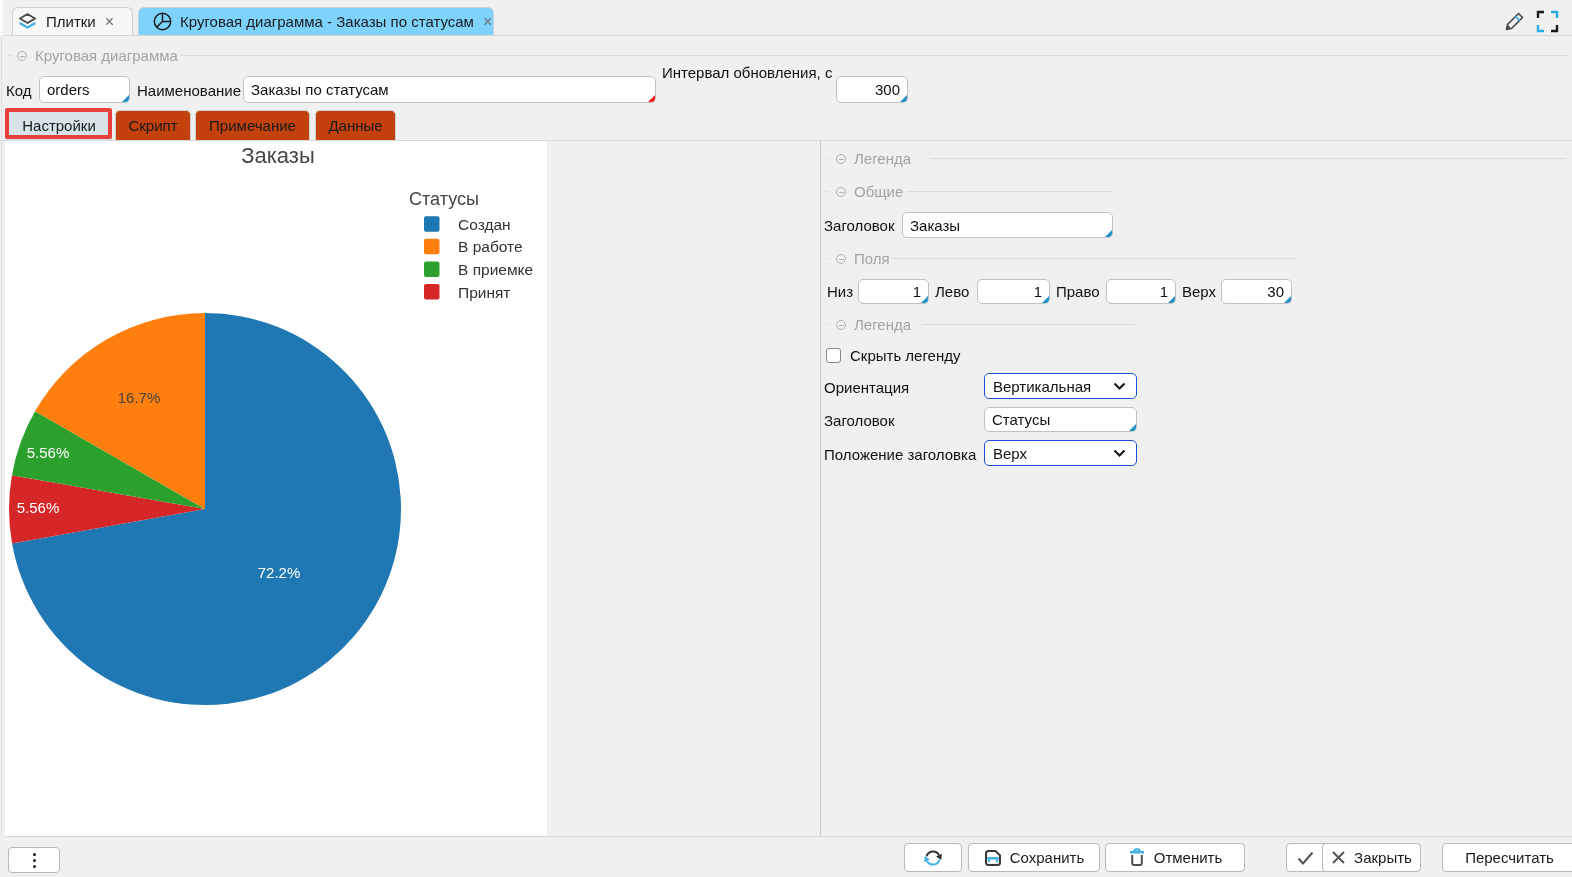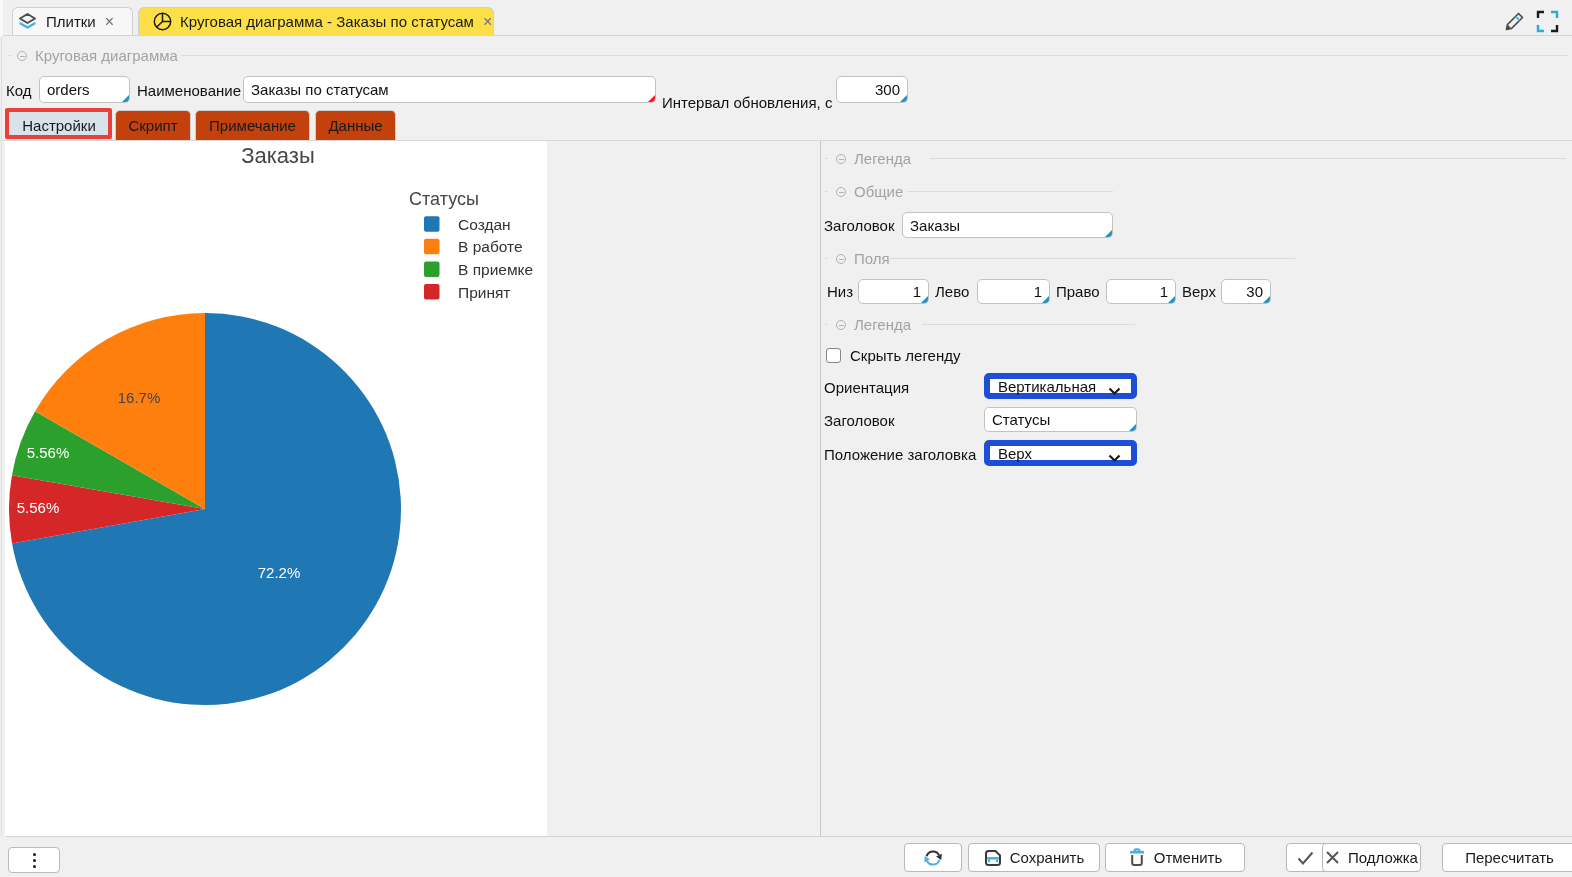--- a/index.html
+++ b/index.html
@@ -25,42 +25,42 @@
 
 .mtab{position:absolute;top:110px;height:30px;border:1px solid #cfcfcf;border-bottom:none;
 border-radius:5px 5px 0 0;display:flex;align-items:center;justify-content:center;
 font-size:15px;color:#1a1a1a;background:#c2410c}
 #redbox{position:absolute;left:5px;top:108px;width:107px;height:31px;border:4px solid #e8413c;border-radius:2px;z-index:30}
 
 #content{position:absolute;left:0;top:140px;width:1572px;height:696px;background:#f0f0f0;border-top:1px solid #d9d9d9}
 #chartpanel{position:absolute;left:5px;top:0px;width:542px;height:695px;background:#fff}
 #vdiv{position:absolute;left:820px;top:0;width:1px;height:695px;background:#c9c9c9}
 
-.sel{position:absolute;background:#fff;border:6px solid #1d4ed8;border-radius:5px;
+.sel{position:absolute;background:#fff;border:1px solid #1d4ed8;border-radius:5px;
 font-size:15px;color:#111;display:flex;align-items:center;padding:0 8px}
 .chk{position:absolute;width:15px;height:15px;background:#fff;border:1.5px solid #868686;border-radius:3px}
 
 #botbar{position:absolute;left:0;top:836px;width:1572px;height:41px;background:#f0f0f0}
 #botline{position:absolute;left:6px;top:0;width:1566px;height:1px;background:#d5d5d5}
 #leftedge{position:absolute;left:1px;top:36px;width:1px;height:841px;background:#dedede}
 .btn{position:absolute;top:7px;height:29px;background:#fff;border:1px solid #b9b9b9;border-radius:4px;
 display:flex;align-items:center;justify-content:center;font-size:15px;color:#1a1a1a;gap:8px}
 </style></head>
 <body>
 <div id="topbar">
   <div style="position:absolute;left:0;top:0;width:3px;height:36px;background:#fafafa"></div>
   <div class="dtab" style="left:12px;width:121px;padding-left:4px">
     <svg width="21" height="21" viewBox="0 0 21 21" style="margin-right:8px">
       <path d="M10.5 3 L18 7.5 L10.5 12 L3 7.5 Z" fill="none" stroke="#4d4d4d" stroke-width="2" stroke-linejoin="round"></path>
       <path d="M3.5 12.5 L10.5 16.5 L17.5 12.5" fill="none" stroke="#45b1e4" stroke-width="2.4" stroke-linecap="round" stroke-linejoin="round"></path>
     </svg>
     <span>Плитки</span>
       <span class="x">×</span>
   </div>
-  <div class="dtab" style="left:138px;width:356px;background:#fde047;border-color:#c5d2d7;padding-left:14px">
+  <div class="dtab" style="left:138px;width:356px;background:#7dd3fc;border-color:#c5d2d7;padding-left:14px">
     <svg width="19" height="19" viewBox="0 0 19 19" style="margin-right:8px">
       <circle cx="9.5" cy="9.5" r="8.2" fill="none" stroke="#1a1a1a" stroke-width="1.5"></circle>
       <path d="M9.5 9.5 L9.5 1.3 M9.5 9.5 L17.7 9.5 M9.5 9.5 L3.6 15.2" fill="none" stroke="#1a1a1a" stroke-width="1.5"></path>
     </svg>
     <span>Круговая диаграмма - Заказы по статусам</span>
       <span class="x">×</span>
   </div>
   <svg class="abs" style="left:1502px;top:9px" width="25" height="25" viewBox="0 0 25 25">
     <path d="M4.5 20.5 L5.5 15.5 L16.5 4.5 L20.5 8.5 L9.5 19.5 Z" fill="none" stroke="#4d4d4d" stroke-width="1.7" stroke-linejoin="round"></path>
     <path d="M13.6 7.4 L17.6 11.4" stroke="#45b1e4" stroke-width="1.8"></path>
@@ -78,21 +78,21 @@
   <div class="ghead" style="left:17px;top:48px">
     <span class="gico"></span>
       <span>Круговая диаграмма</span>
   </div>
   <div class="gline" style="left:181px;top:55px;width:1387px"></div>
 
   <div class="lbl" style="left:6px;top:82px">Код</div>
   <div class="inp" style="left:39px;top:76px;width:91px;height:27px">orders<span class="tri"></span></div>
   <div class="lbl" style="left:137px;top:82px">Наименование</div>
   <div class="inp" style="left:243px;top:76px;width:413px;height:27px">Заказы по статусам<span class="tri red"></span></div>
-  <div class="lbl" style="left:662px;top:94px">Интервал обновления, с</div>
+  <div class="lbl" style="left:662px;top:64px">Интервал обновления, с</div>
   <div class="inp r" style="left:836px;top:76px;width:72px;height:27px">300<span class="tri"></span></div>
 
   <div class="mtab" style="left:6px;width:106px;background:#d7e3e8;border-color:#c5d2d7">Настройки</div>
   <div class="mtab" style="left:115px;width:76px">Скрипт</div>
   <div class="mtab" style="left:195px;width:115px">Примечание</div>
   <div class="mtab" style="left:315px;width:81px">Данные</div>
   <div id="redbox"></div>
 </div>
 <div id="content">
   <div id="chartpanel">
@@ -145,21 +145,21 @@
       </div>
     <div class="gline" style="left:888px;top:117px;width:407px"></div>
 
     <div class="lbl" style="left:827px;top:142px">Низ</div>
     <div class="inp r" style="left:858px;top:138px;width:71px;height:25px">1<span class="tri"></span></div>
     <div class="lbl" style="left:935px;top:142px">Лево</div>
     <div class="inp r" style="left:977px;top:138px;width:73px;height:25px">1<span class="tri"></span></div>
     <div class="lbl" style="left:1056px;top:142px">Право</div>
     <div class="inp r" style="left:1106px;top:138px;width:70px;height:25px">1<span class="tri"></span></div>
     <div class="lbl" style="left:1182px;top:142px">Верх</div>
-    <div class="inp r" style="left:1221px;top:138px;width:50px;height:25px">30<span class="tri"></span></div>
+    <div class="inp r" style="left:1221px;top:138px;width:71px;height:25px">30<span class="tri"></span></div>
 
     <div class="gline" style="left:825px;top:183px;width:3px"></div>
     <div class="ghead" style="left:836px;top:176px">
         <span class="gico"></span>
         <span>Легенда</span>
       </div>
     <div class="gline" style="left:922px;top:183px;width:213px"></div>
 
     <div class="chk" style="left:826px;top:207px"></div>
     <div class="lbl" style="left:850px;top:206px">Скрыть легенду</div>
@@ -215,18 +215,18 @@
   <div class="btn" style="left:1286px;width:67px">
     <svg width="17" height="14" viewBox="0 0 17 14">
         <path d="M1.5 7.5 L6 12.5 L15.5 1.5" fill="none" stroke="#555" stroke-width="2"></path>
       </svg>
     <span>ОК</span>
   </div>
   <div class="btn" style="left:1322px;width:99px">
     <svg width="15" height="15" viewBox="0 0 15 15">
         <path d="M2 2 L13 13 M13 2 L2 13" fill="none" stroke="#555" stroke-width="2"></path>
       </svg>
-    <span>Подложка</span>
+    <span>Закрыть</span>
   </div>
   <div class="btn" style="left:1442px;width:135px">
       <span>Пересчитать</span>
     </div>
 </div>
 
 </body></html>

